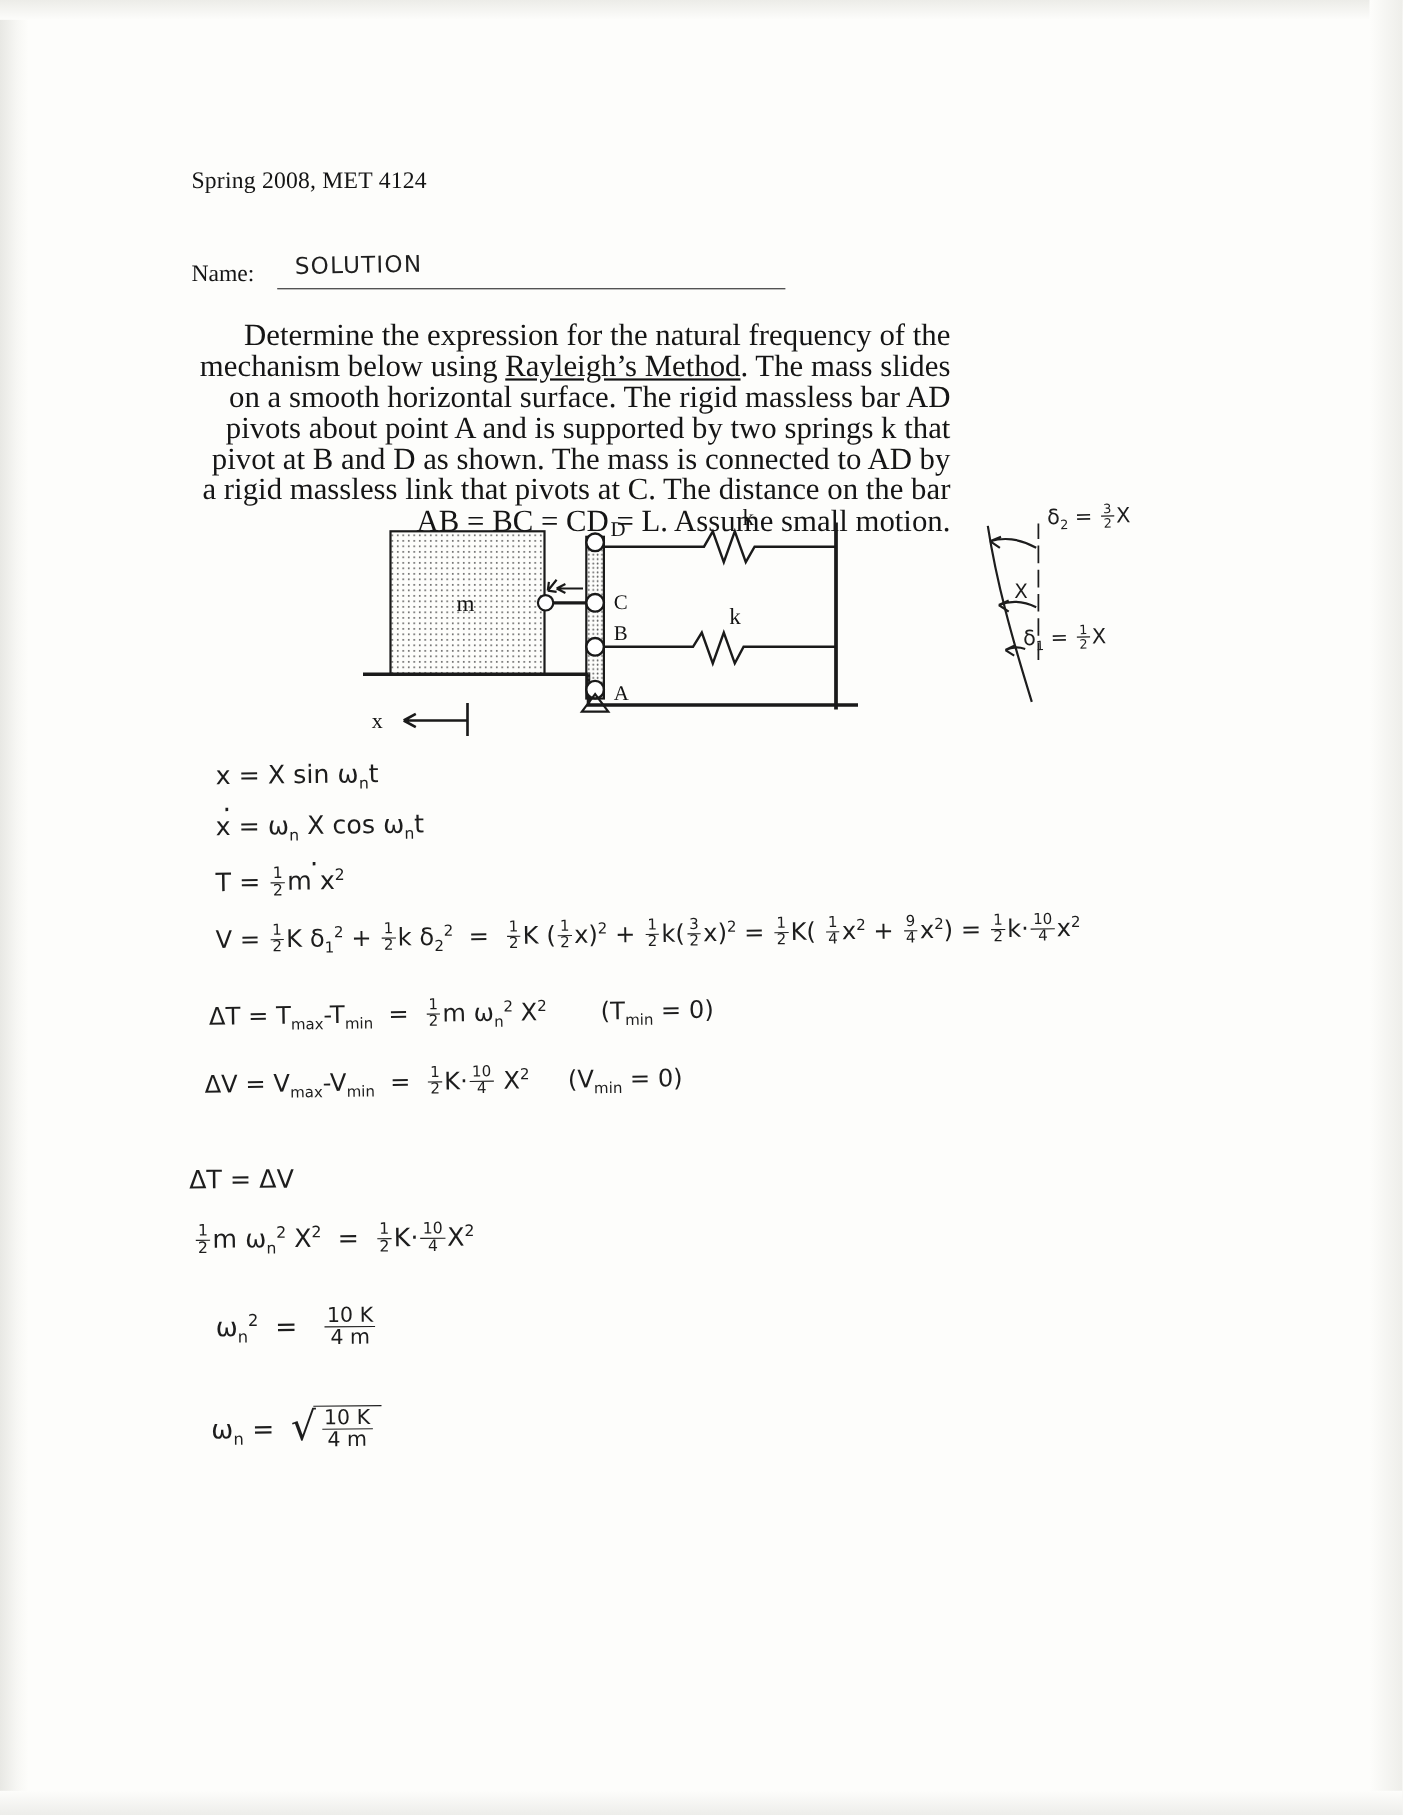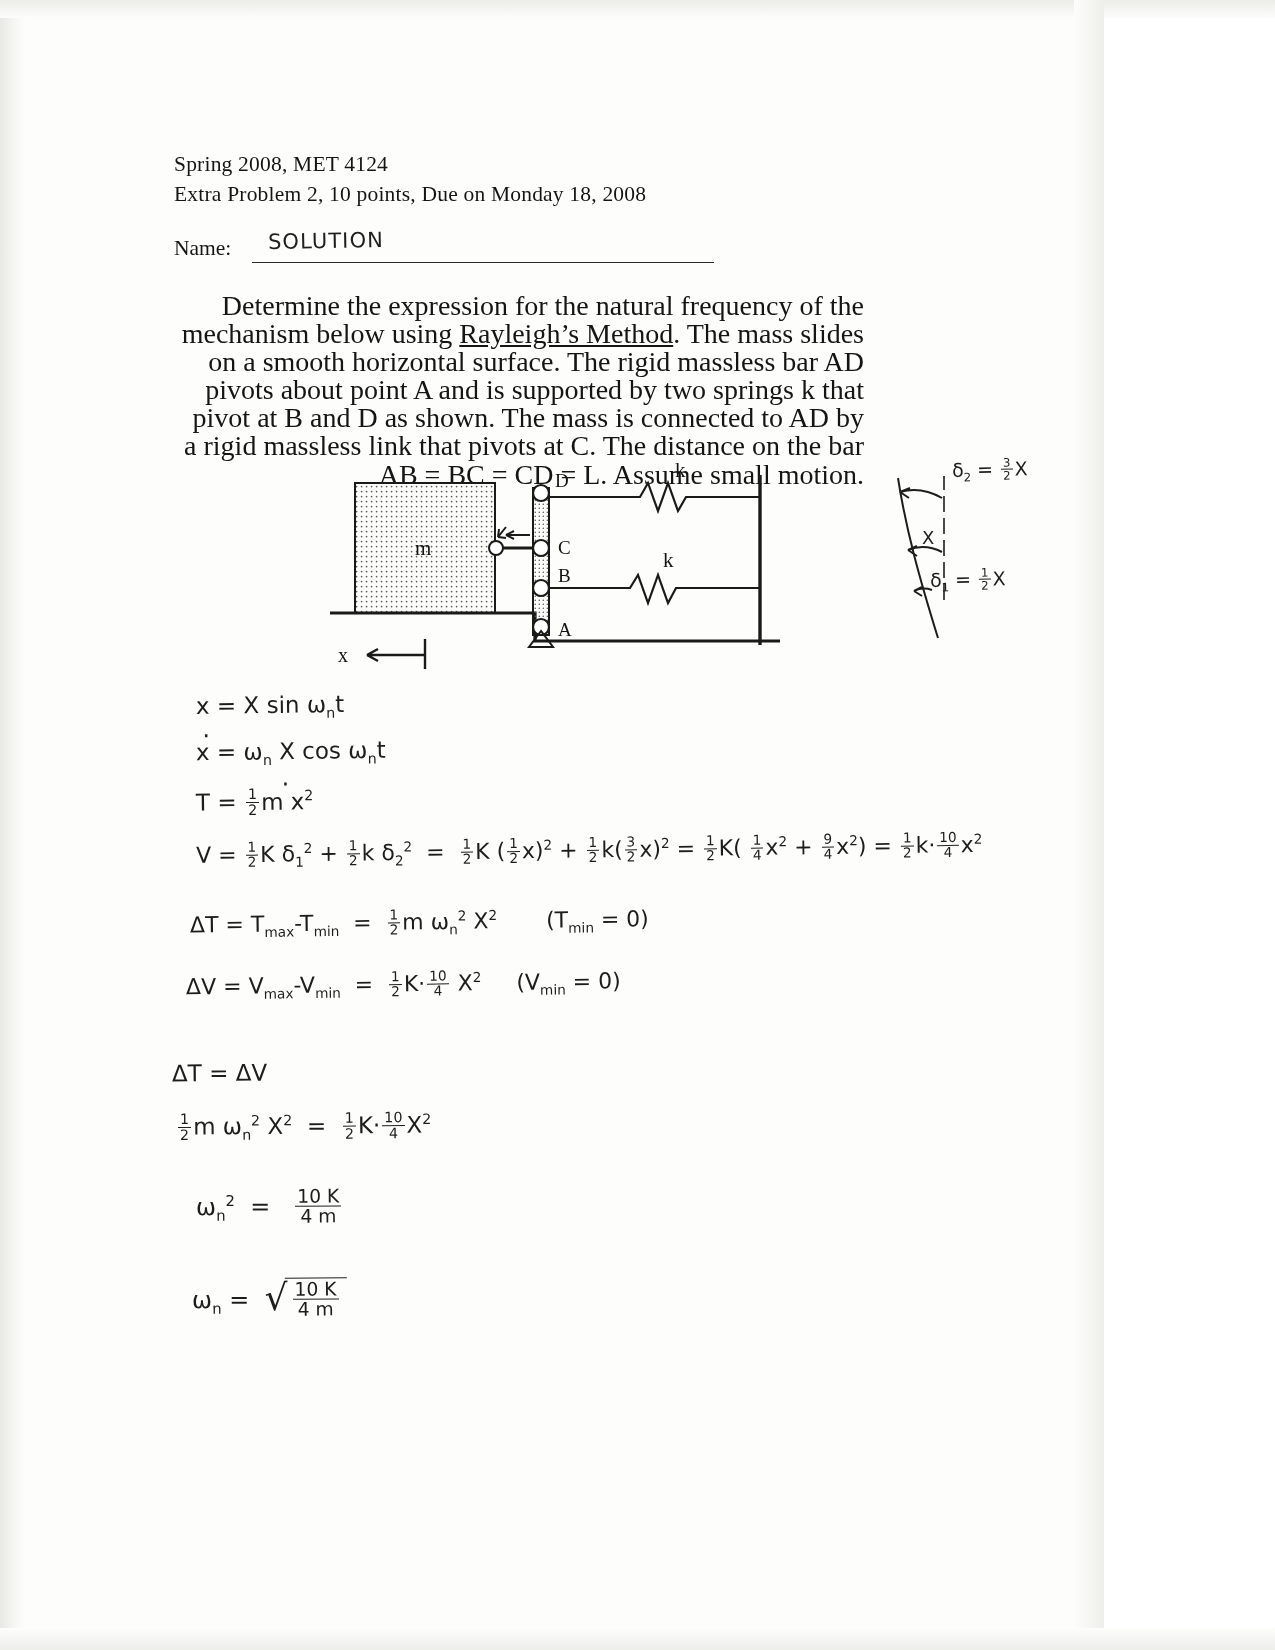--- a/index.html
+++ b/index.html
@@ -5,21 +5,21 @@
   html,body{margin:0;padding:0;}
   body{
     width:1275px;height:1650px;
     background:#ffffff;
     font-family:"Liberation Serif", serif;
     position:relative;
     overflow:hidden;
   }
   
   .page{
-    position:absolute;left:0;top:0;width:1104px;height:1650px;
+    position:absolute;left:0;top:0;width:1275px;height:1650px;
     background:#fdfdfb;
   }
   .scan-edge-l{position:absolute;left:0;top:0;width:26px;height:1650px;
     background:linear-gradient(90deg,#e8e8e4 0%,#f7f7f4 60%,#fdfdfb 100%);}
   .scan-edge-t{position:absolute;left:0;top:0;width:1275px;height:18px;
     background:linear-gradient(180deg,#ececE8 0%,#fdfdfb 100%);}
   .scan-edge-r{position:absolute;right:0;top:0;width:30px;height:1650px;
     background:linear-gradient(270deg,#eeeeea 0%,#fdfdfb 100%);}
   .scan-edge-b{position:absolute;left:0;bottom:0;width:1275px;height:22px;
     background:linear-gradient(0deg,#ededea 0%,#fdfdfb 100%);}
@@ -81,21 +81,20 @@
 </head>
 <body>
 
 <div class="page">
   <div class="scan-edge-l"></div>
   <div class="scan-edge-t"></div>
   <div class="scan-edge-r"></div>
   <div class="scan-edge-b"></div>
 
   <div class="printed" id="hdr-line1">Spring 2008, MET 4124</div>
-  <div class="printed" id="hdr-line2">Extra Problem 2, 10 points, Due on Monday 18, 2008</div>
 
   <div class="printed" id="name-label">Name:</div>
   <div id="name-rule"></div>
   <div id="name-value">SOLUTION</div>
 
   <div class="printed" id="problem-text"><span>Determine the expression for the natural frequency of the mechanism below using </span><span class="u">Rayleigh’s Method</span><span>. The mass slides on a smooth horizontal surface. The rigid massless bar AD pivots about point A and is supported by two springs k that pivot at B and D as shown. The mass is connected to AD by a rigid massless link that pivots at C. The distance on the bar AB = BC = CD = L. Assume small motion.</span></div>
 
   <div id="diagram">
     <svg width="450" height="215" viewBox="0 0 450 215">
       <defs>

